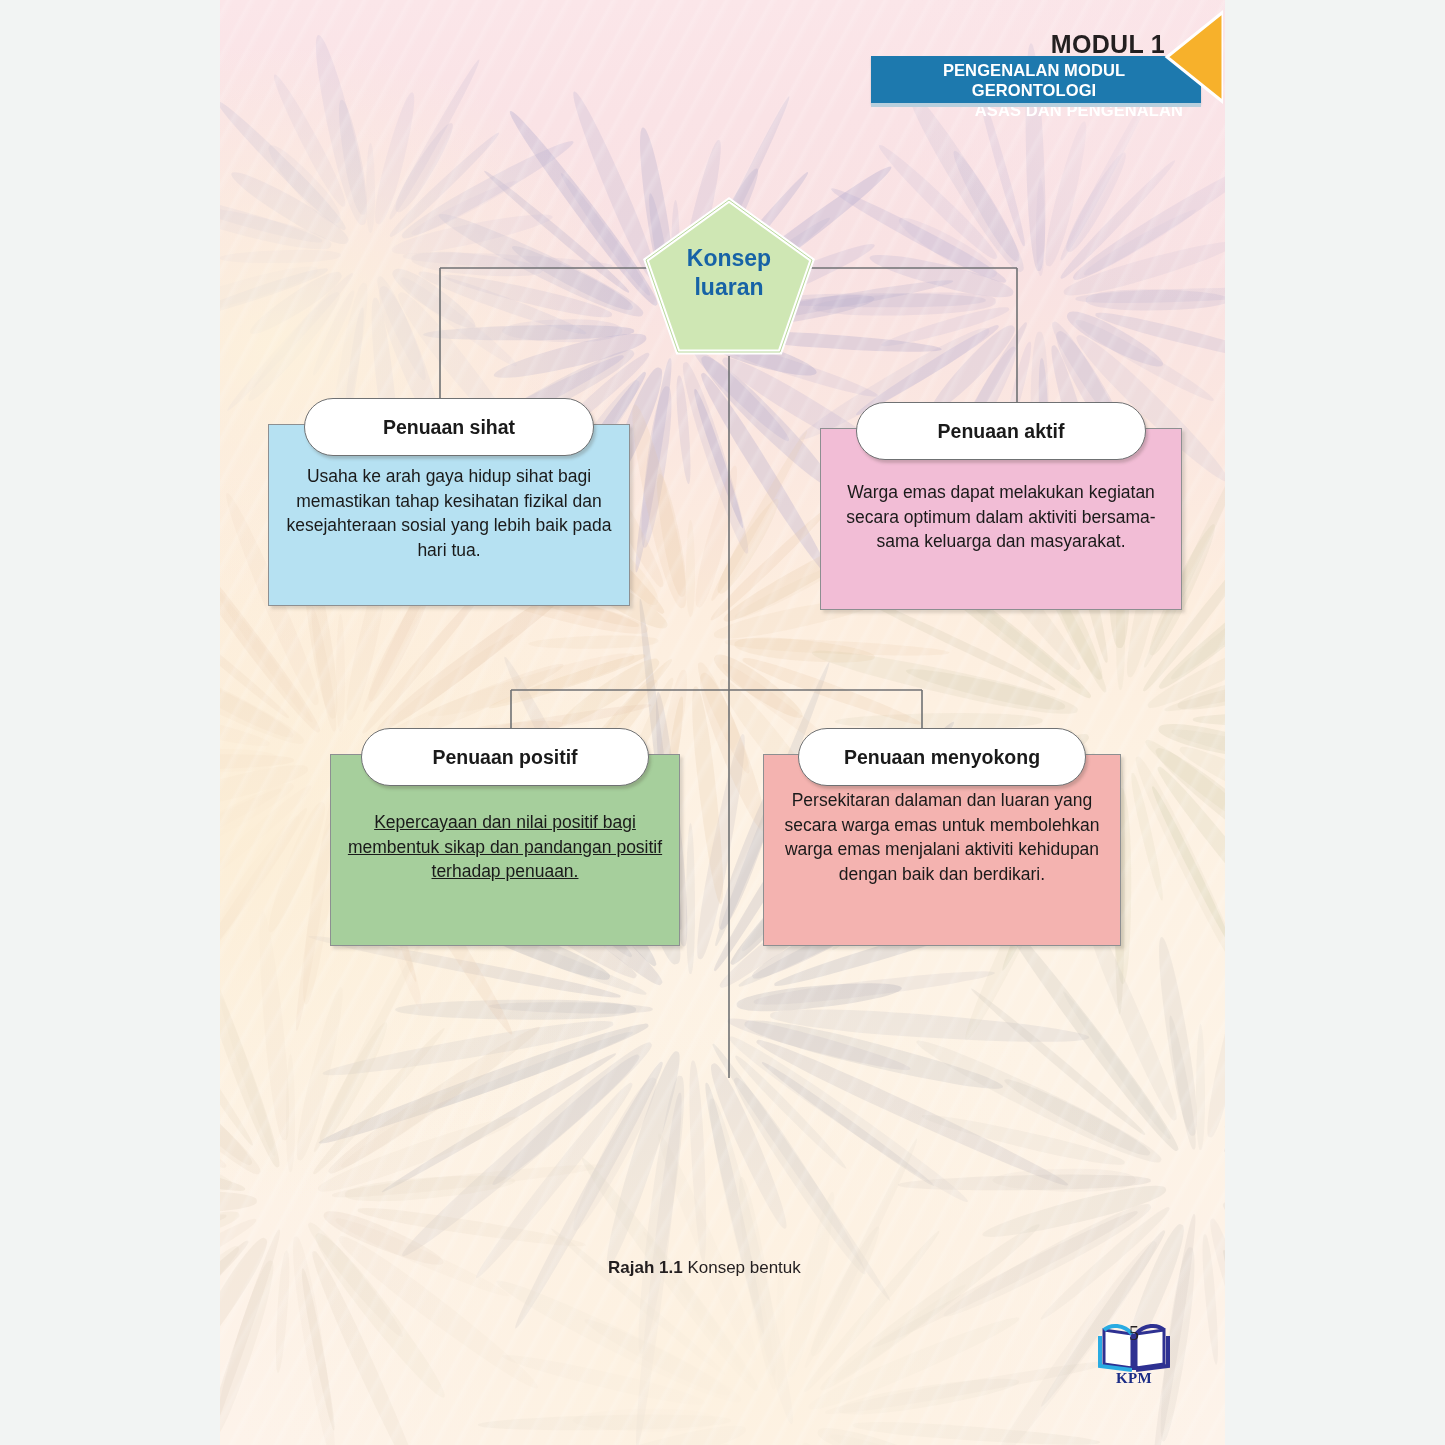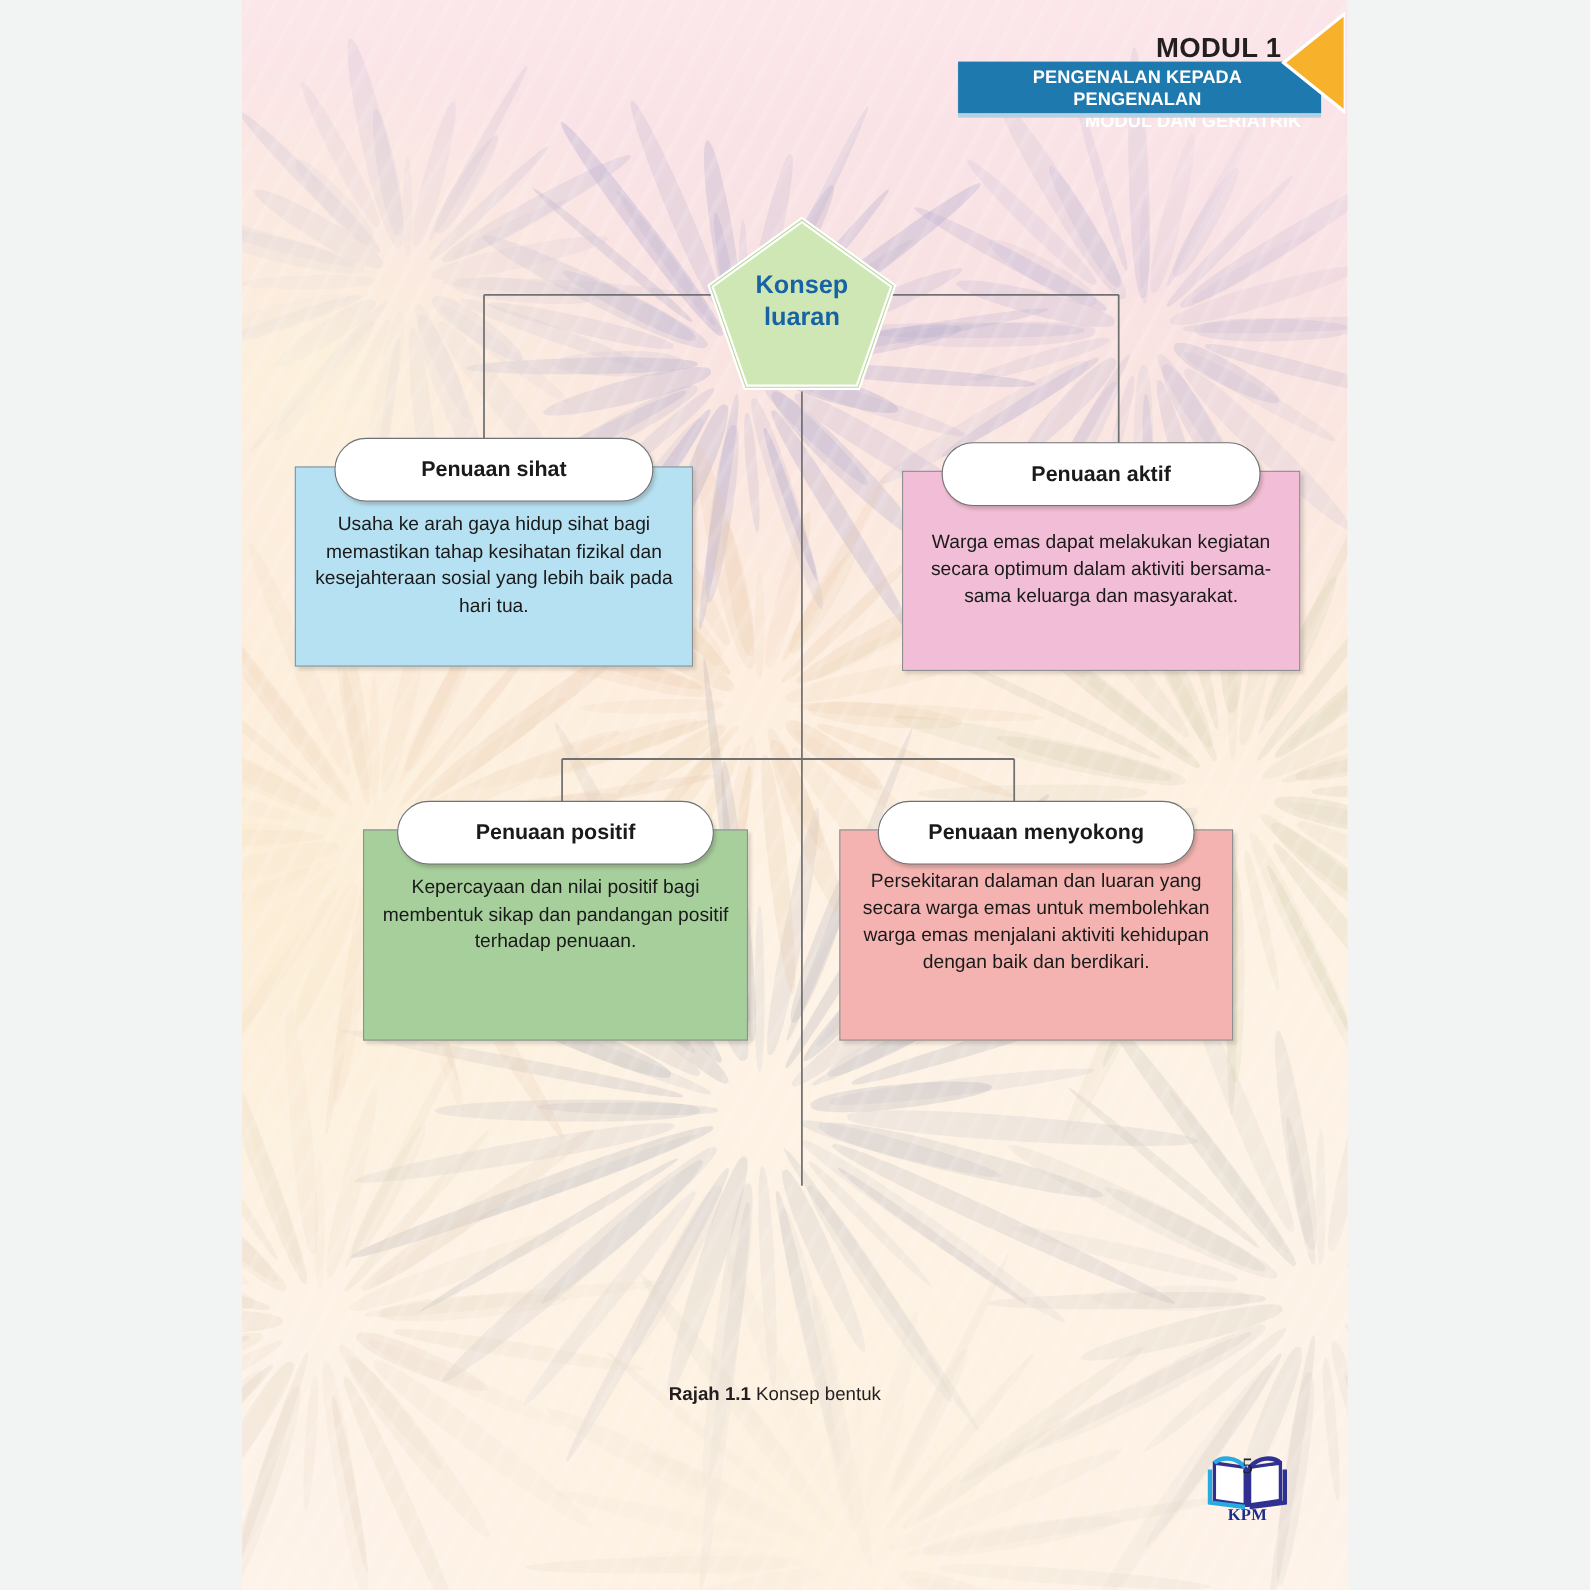--- a/index.html
+++ b/index.html
@@ -648,22 +648,22 @@
         <div class="petal" style="left:554.38px;top:1252.6px;width:11.2px;height:136.4px;background:rgba(200,194,180,0.155);transform-origin:50% 167.4px;transform:rotate(350.0deg);"></div>
         <div class="petal" style="left:550.14px;top:1174.3px;width:19.7px;height:200.8px;background:rgba(200,194,180,0.175);transform-origin:50% 245.7px;transform:rotate(351.0deg);"></div>
       </div>
     <div class="bg-wash"></div>
     <div class="bg-streaks"></div>
 
     <div id="module-badge">
       <div class="badge-title">MODUL 1</div>
       <div class="badge-bar">
         <div class="badge-lines">
-          <span class="l1">PENGENALAN KEPADA PENGENALAN</span>
-          <span class="l2">MODUL DAN GERIATRIK</span>
+          <span class="l1">PENGENALAN MODUL GERONTOLOGI</span>
+          <span class="l2">ASAS DAN PENGENALAN</span>
         </div>
       </div>
       <svg class="badge-chevron" viewBox="0 0 62 94">
         <polygon points="62,2 62,92 6,47" fill="#f7b12b"></polygon>
         <polygon points="62,2 62,92 6,47" fill="none" stroke="#ffffff" stroke-width="3"></polygon>
       </svg>
     </div>
 
 
     <div id="diagram">
@@ -708,21 +708,21 @@
           <span>Penuaan aktif</span>
         </div>
         <div class="node-text" style="top:78px;">Warga emas dapat melakukan kegiatan secara optimum dalam aktiviti bersama-sama keluarga dan masyarakat.</div>
       </div>
 
       <div class="node" style="left:110px; top:728px; width:350px; height:218px;">
         <div class="node-body" style="height:192px; background:#a6cf9c;"></div>
         <div class="node-head" style="width:288px; height:58px;">
           <span>Penuaan positif</span>
         </div>
-        <div class="node-text" style="top:66px;">Kepercayaan dan nilai positif bagi membentuk sikap dan pandangan positif terhadap penuaan.</div>
+        <div class="node-text" style="top:82px;text-decoration:underline;">Kepercayaan dan nilai positif bagi membentuk sikap dan pandangan positif terhadap penuaan.</div>
       </div>
 
       <div class="node" style="left:543px; top:728px; width:358px; height:218px;">
         <div class="node-body" style="height:192px; background:#f4b3b0;"></div>
         <div class="node-head" style="width:288px; height:58px;">
           <span>Penuaan menyokong</span>
         </div>
         <div class="node-text" style="top:60px;">Persekitaran dalaman dan luaran yang secara warga emas untuk membolehkan warga emas menjalani aktiviti kehidupan dengan baik dan berdikari.</div>
       </div>
 

